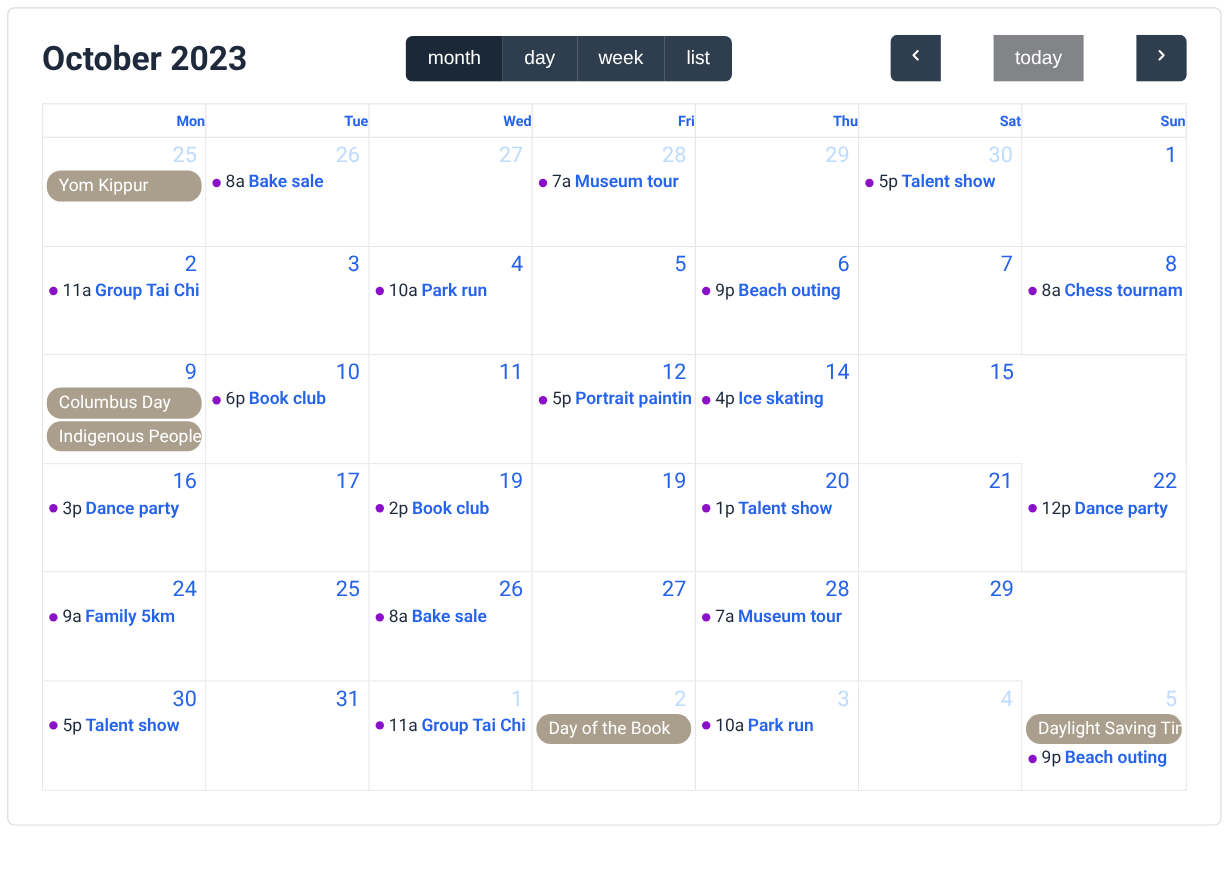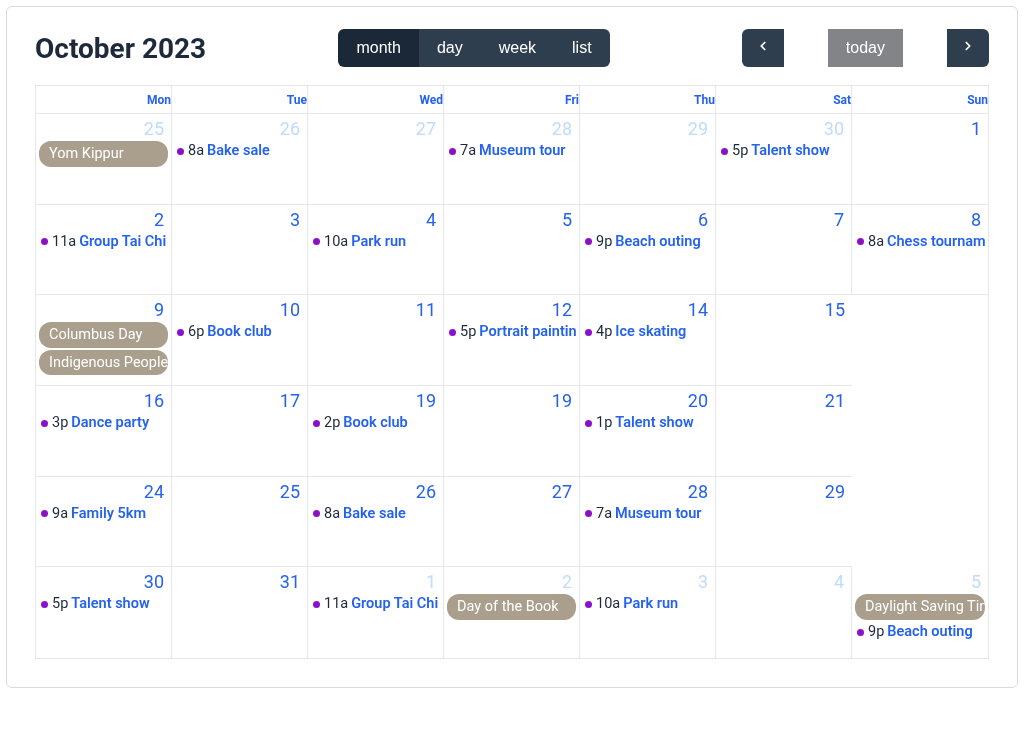--- a/index.html
+++ b/index.html
@@ -334,20 +334,26 @@
           <div class="day">
             <div class="daynum">20</div>
             <div class="events">
               <div class="evt"><span class="dot"></span><span class="time">1p</span><span class="etitle">Talent show</span></div>
             </div>
           </div>
           <div class="day">
             <div class="daynum">21</div>
             <div class="events"></div>
           </div>
+          <div class="day">
+            <div class="daynum">22</div>
+            <div class="events">
+              <div class="evt"><span class="dot"></span><span class="time">12p</span><span class="etitle">Dance party</span></div>
+            </div>
+          </div>
         </div>
         <div class="week">
           <div class="day">
             <div class="daynum">24</div>
             <div class="events">
               <div class="evt"><span class="dot"></span><span class="time">9a</span><span class="etitle">Family 5km</span></div>
             </div>
           </div>
           <div class="day">
             <div class="daynum">25</div>

